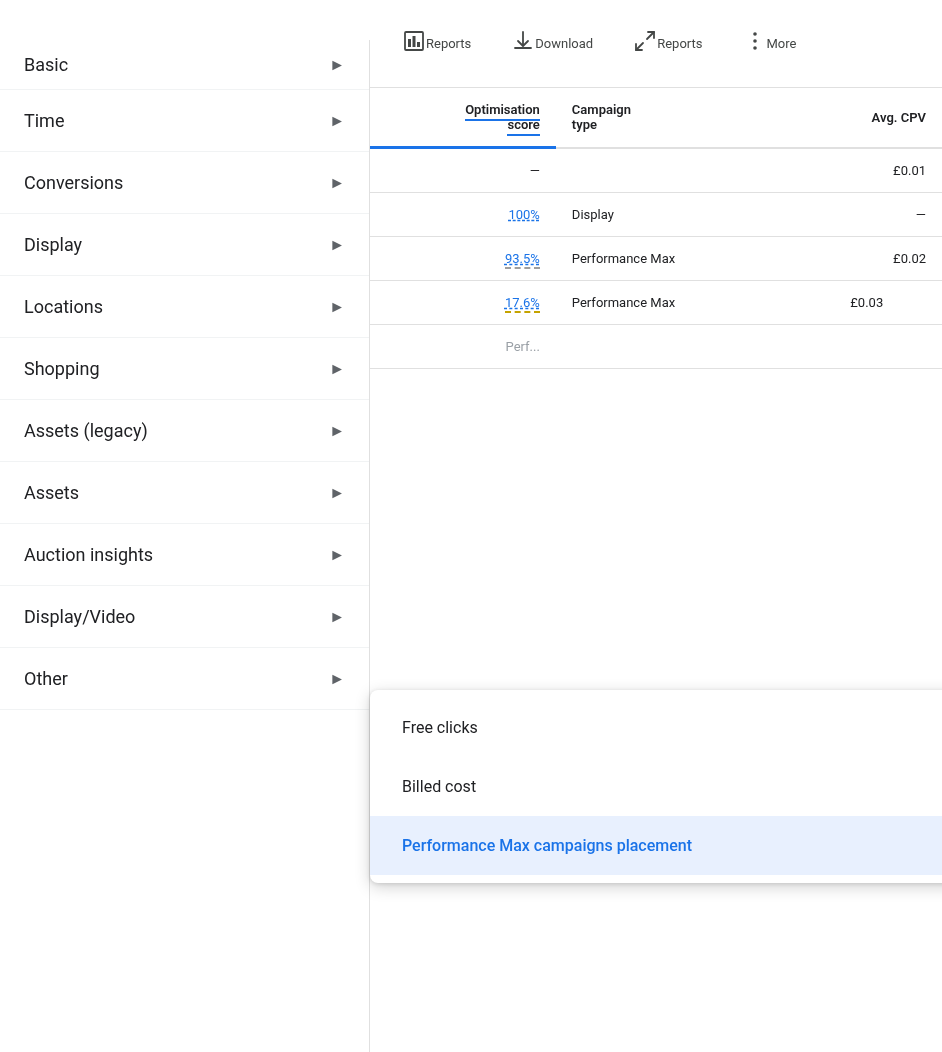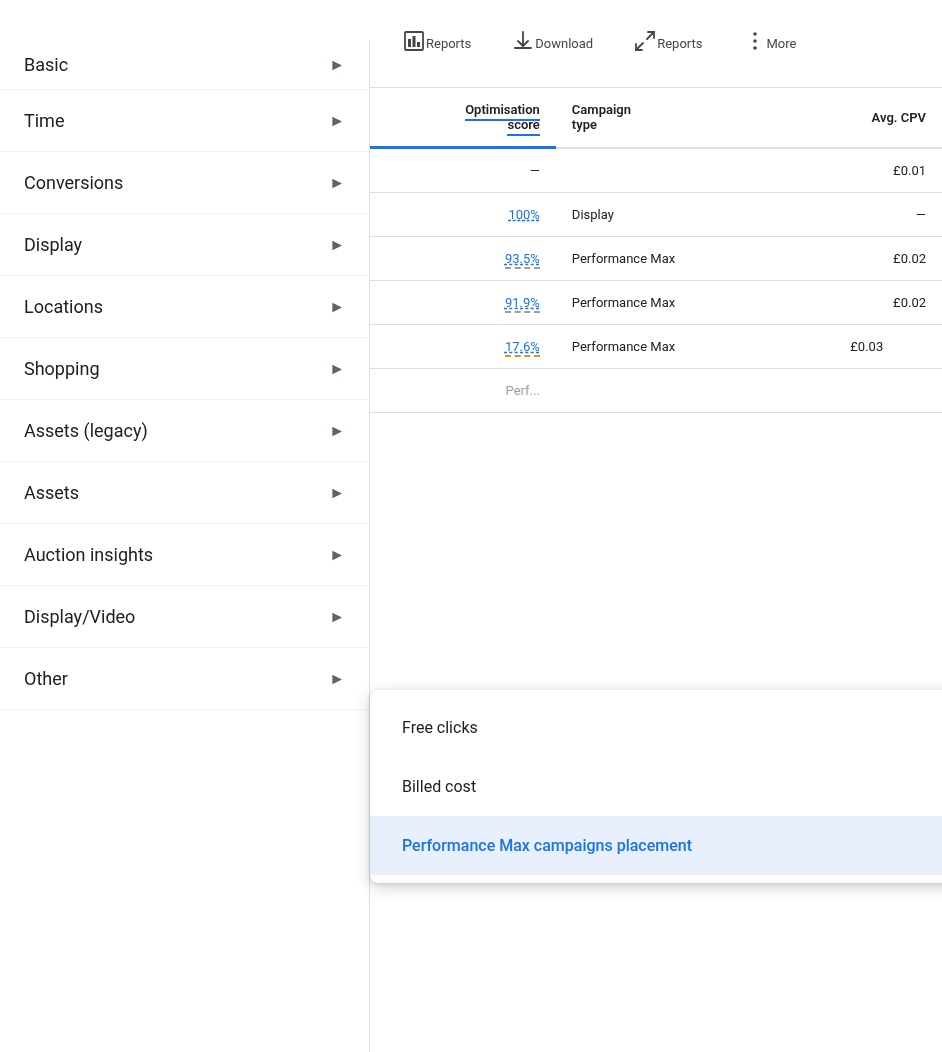--- a/index.html
+++ b/index.html
@@ -332,27 +332,20 @@
           </tr>
 
           <tr>
             <td class="link-blue" style="text-align:right;">
               <span style="border-bottom: 2px dashed #9e9e9e; padding-bottom:1px;">93.5%</span>
             </td>
             <td class="campaign-type-cell">Performance Max</td>
             <td style="text-align:right;">£0.02</td>
           </tr>
 
-          <tr>
-            <td class="link-blue" style="text-align:right;">
-              <span style="border-bottom: 2px dashed #9e9e9e; padding-bottom:1px;">91.9%</span>
-            </td>
-            <td class="campaign-type-cell">Performance Max</td>
-            <td style="text-align:right;">£0.02</td>
-          </tr>
 
           <tr>
             <td class="link-blue" style="text-align:right;">
               <span style="border-bottom: 2px dashed #c5a300; padding-bottom:1px;">17.6%</span>
             </td>
             <td class="campaign-type-cell">Performance Max</td>
             <td style="text-align:center;">£0.03</td>
           </tr>
 
           <tr>

